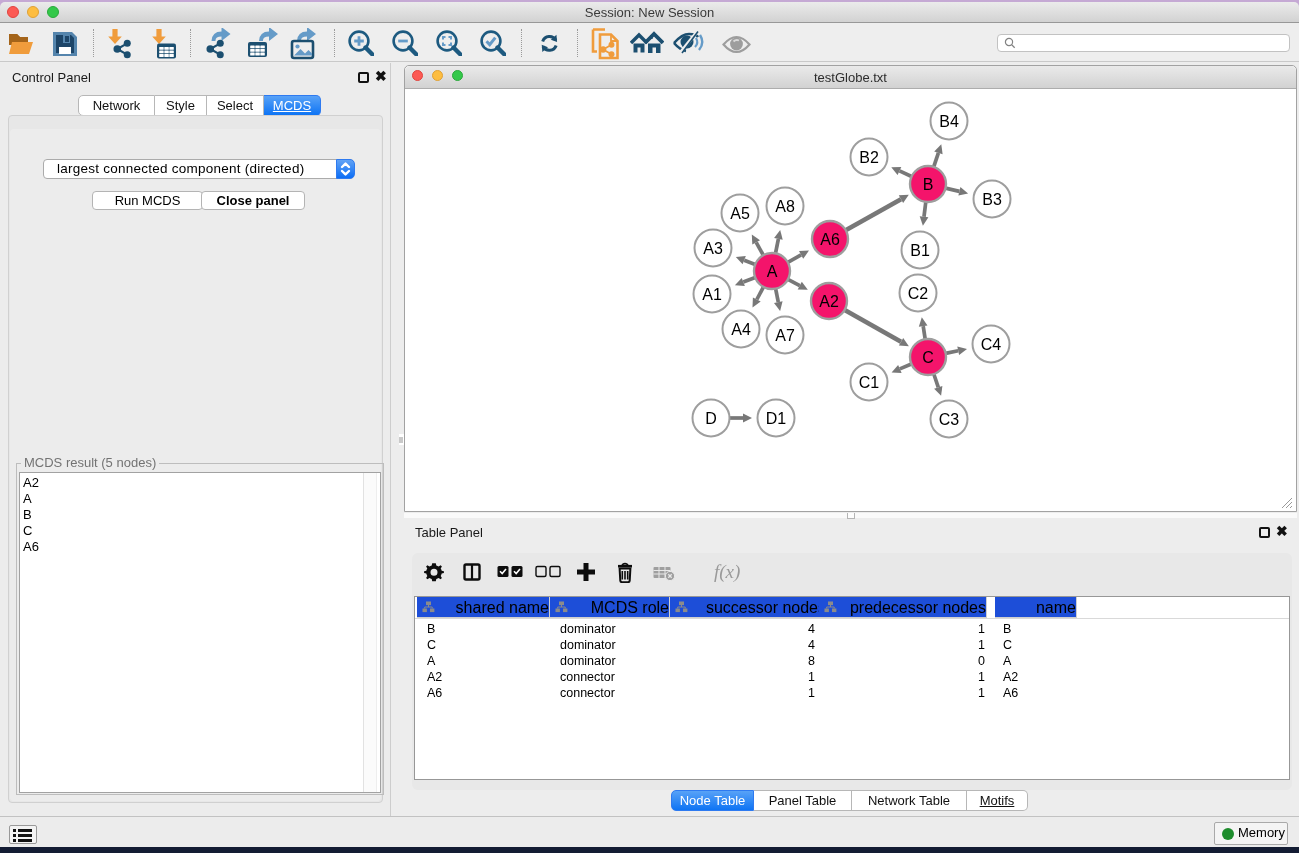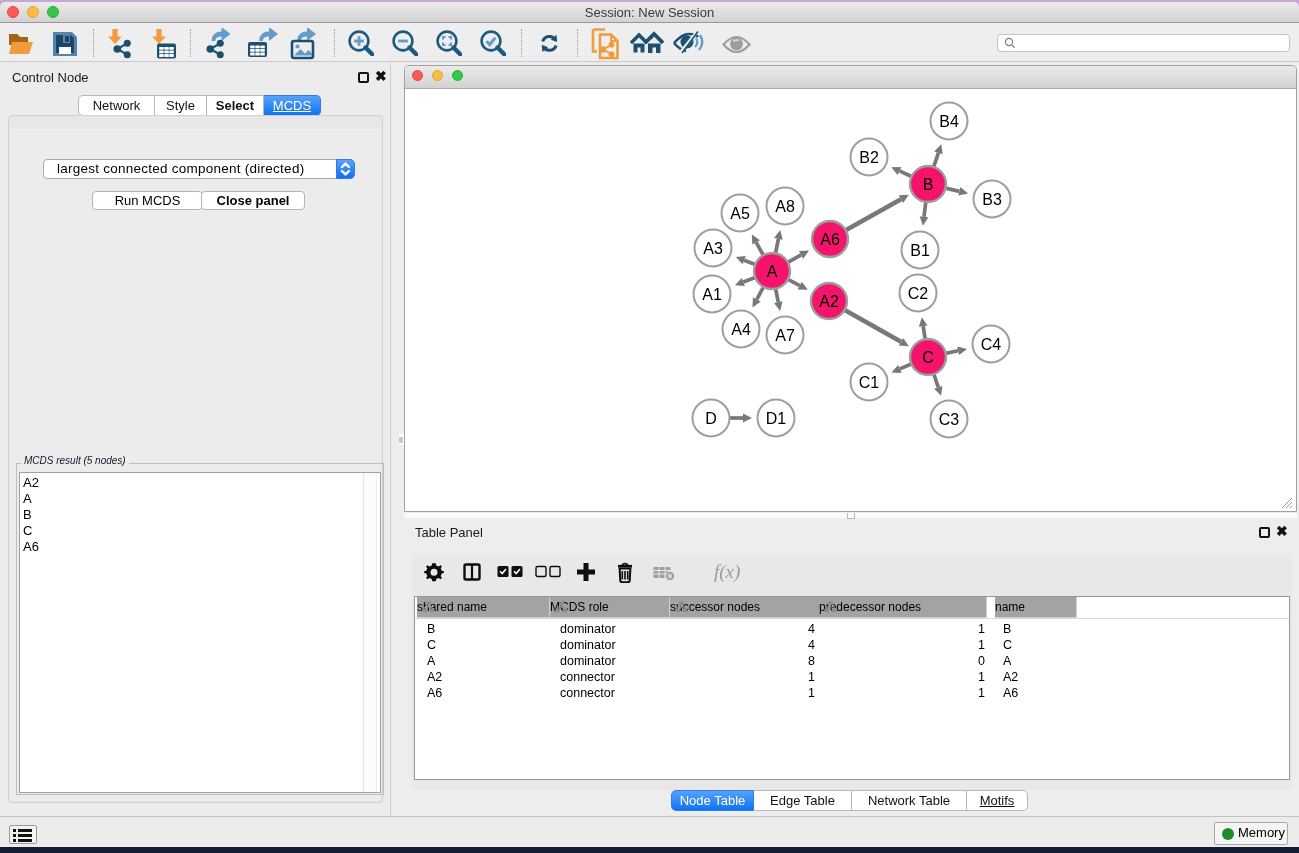--- a/index.html
+++ b/index.html
@@ -40,44 +40,44 @@
   border:1px solid #ababab; border-radius:4px; font-size:13.5px; letter-spacing:0.25px; color:#000;
   line-height:18px; padding-left:13px; }
 #comboBtn { left:336px; top:96px; width:19px; height:20px;
   background:linear-gradient(#60a2f5,#0c6ef5); border-radius:0 5px 5px 0;
   border:1px solid #2e7af0; }
 .btn { position:absolute; height:19px; background:#fff; border:1px solid #b4b4b4;
   border-radius:4px; font-size:13px; color:#000; text-align:center; line-height:17px; }
 #fieldset { left:16px; top:400px; width:368px; height:332px;
   border:1px solid #bdbdbd; }
 #legend { left:21px; top:392px; background:#ececec; padding:0 3px;
-  font-size:10px; color:#0f172a;font-style:italic; }
+  font-size:13px; color:#737373; }
 #listbox { left:19px; top:409px; width:362px; height:321px; background:#fff;
   border:1px solid #a2a2a2; font-size:13px; color:#000; padding:2px 0 0 3px;
   line-height:16px; }
 #listSb { left:363px; top:410px; width:14px; height:319px; background:#fbfbfb;
   border-left:1px solid #e2e2e2; border-right:1px solid #eee; }
 
 #nw { left:404px; top:65px; width:893px; height:447px; background:#fff;
   border:1px solid #a2a2a2; border-radius:5px 5px 0 0; }
 #nwTitle { position:absolute; left:0; top:0; width:100%; height:23px;
   background:linear-gradient(#eaeaea,#d2d2d2); border-bottom:1px solid #adadad;
   border-radius:5px 5px 0 0; }
 #nwTitle .t { position:absolute; left:0; right:0; top:4px; text-align:center;
   font-size:13px; color:#2c2c2c; }
 
 #tp { left:404px; top:515px; width:895px; height:301px; }
 #tpHdr { position:absolute; left:11px; top:10px; font-size:13px; color:#1a1a1a; }
 #tpBox { position:absolute; left:8px; top:38px; width:880px; height:237px;
   background:#e8e8e8; border-radius:6px; }
 #tbl { position:absolute; left:10px; top:81px; width:876px; height:184px;
   background:#fff; border:1px solid #979797; }
-.th { position:absolute; top:0; height:21px; background:#a3a3a3;
+.th { position:absolute; top:0; height:21px; background:#1d4ed8;
   border-right:1px solid #cfcfcf; border-bottom:1px solid #cfcfcf;
-  font-size:12px; color:#000; text-align:left; line-height:21px; }
+  font-size:16px; color:#000; text-align:right; line-height:21px; }
 .td { position:absolute; font-size:12.5px; color:#000; height:16px; line-height:16px; }
 .tabrow2 { position:absolute; display:flex; }
 
 #statusSep { left:0; top:816px; width:1299px; height:1px; background:#c2c2c2; }
 #status { left:0; top:817px; width:1299px; height:30px; background:#ececec; }
 #listBtn { position:absolute; left:9px; top:8px; width:28px; height:19px;
   background:#f3f3f3; border:1px solid #999; border-radius:2px; }
 #memBtn { position:absolute; left:1214px; top:5px; width:74px; height:23px;
   background:#f4f4f4; border:1px solid #a9a9a9; border-radius:2px;
   font-size:13px; color:#000; }
@@ -214,27 +214,27 @@
 <circle cx="14.5" cy="9" r="6.4" fill="#9d9d9d"></circle>
 <path d="M11.5 6.5 a5 5 0 0 1 5.5 -1" stroke="#d9d9d9" stroke-width="1.8" fill="none"></path>
 </svg>
 <div class="abs" style="left:997px; top:11px; width:293px; height:18px; background:#fff; border:1px solid #c2c2c2; border-radius:4px;">
 <svg width="13" height="13" viewBox="0 0 13 13" style="margin:2px 0 0 6px;">
         <circle cx="5" cy="5" r="3.6" fill="none" stroke="#828282" stroke-width="1.2"></circle>
         <path d="M7.6 7.6 L10.7 10.7" stroke="#828282" stroke-width="1.3"></path>
       </svg></div>
 </div>
 <div class="abs" id="cp">
-  <div class="hdr">Control Node</div>
+  <div class="hdr">Control Panel</div>
   <div class="paneIco" style="left:358px;"></div>
   <div class="paneX" style="left:375px;">✖</div>
   <div class="tabrow" style="left:78px; top:32px;">
     <div class="tab first" style="width:77px;">Network</div>
     <div class="tab" style="width:52px;">Style</div>
-    <div class="tab" style="width:57px;font-weight:bold;">Select</div>
+    <div class="tab" style="width:57px;">Select</div>
     <div class="tab sel last" style="width:57px;">MCDS</div>
   </div>
   <div class="abs" id="cpTabc"></div>
   <div class="abs" id="cpInner"></div>
   <div class="abs" id="combo">largest connected component (directed)</div>
   <div class="abs" id="comboBtn">
     <svg width="17" height="18" viewBox="0 0 17 18" style="margin:0 0 0 0px;">
       <path d="M5 7 L8.5 3.6 L12 7" fill="none" stroke="#fff" stroke-width="2.4" stroke-linecap="round" stroke-linejoin="round"></path>
       <path d="M5 11 L8.5 14.4 L12 11" fill="none" stroke="#fff" stroke-width="2.4" stroke-linecap="round" stroke-linejoin="round"></path>
     </svg>
@@ -244,20 +244,21 @@
   <div class="abs" id="fieldset"></div>
   <div class="abs" id="legend">MCDS result (5 nodes)</div>
   <div class="abs" id="listbox">A2<br>A<br>B<br>C<br>A6</div>
   <div class="abs" id="listSb"></div>
 </div>
 <div class="abs" id="nw">
   <div id="nwTitle">
     <div class="tl" style="left:7px; top:4px; width:11px; height:11px; background:#fc5a54; border:1px solid #e1443f;"></div>
     <div class="tl" style="left:27px; top:4px; width:11px; height:11px; background:#fdbd40; border:1px solid #e0a135;"></div>
     <div class="tl" style="left:47px; top:4px; width:11px; height:11px; background:#34c84a; border:1px solid #2aa93b;"></div>
+    <div class="t">testGlobe.txt</div>
   </div>
   <svg class="abs" style="left:0; top:23px;" width="891" height="422" viewBox="0 0 891 422">
       <line x1="350.2" y1="188.4" x2="338.3" y2="193.0" stroke="#787878" stroke-width="3.7"></line>
 <polygon points="329.9,196.2 336.7,188.9 339.9,197.1" fill="#787878"></polygon>
 <line x1="350.2" y1="175.5" x2="339.2" y2="171.2" stroke="#787878" stroke-width="3.7"></line>
 <polygon points="330.8,167.9 340.8,167.1 337.6,175.3" fill="#787878"></polygon>
 <line x1="358.5" y1="197.9" x2="351.8" y2="210.5" stroke="#787878" stroke-width="3.7"></line>
 <polygon points="347.5,218.4 347.9,208.4 355.7,212.5" fill="#787878"></polygon>
 <line x1="358.3" y1="166.2" x2="351.2" y2="153.3" stroke="#787878" stroke-width="3.7"></line>
 <polygon points="346.8,145.5 355.0,151.2 347.3,155.5" fill="#787878"></polygon>
@@ -427,21 +428,21 @@
 <div class="td" style="left:420px; top:72px; width:150px; text-align:right;">1</div>
 <div class="td" style="left:588px; top:72px;">A2</div>
 <div class="td" style="left:12px; top:88px;">A6</div>
 <div class="td" style="left:145px; top:88px;">connector</div>
 <div class="td" style="left:255px; top:88px; width:145px; text-align:right;">1</div>
 <div class="td" style="left:420px; top:88px; width:150px; text-align:right;">1</div>
 <div class="td" style="left:588px; top:88px;">A6</div>
   </div>
   <div class="tabrow2" style="left:267px; top:275px;">
     <div class="tab first sel" style="width:83px;">Node Table</div>
-    <div class="tab" style="width:98px;">Edge Table</div>
+    <div class="tab" style="width:98px;">Panel Table</div>
     <div class="tab" style="width:115px;">Network Table</div>
     <div class="tab last" style="width:61px;">Motifs</div>
   </div>
 </div>
 <div class="abs" style="left:404px; top:513px; width:893px; height:5px; background:#fafafa;"></div>
 <div class="abs" style="left:399px; top:434px; width:5px; height:11px; background:#fff;"></div>
 <div class="abs" style="left:399px; top:437px; width:4px; height:6px; background:#c9c9c9;"></div>
 <div class="abs" style="left:847px; top:513px; width:8px; height:6px; background:#fdfdfd; border:1px solid #b5b5b5; border-top:none;"></div>
 <div class="abs" id="statusSep"></div>
 <div class="abs" id="status">

